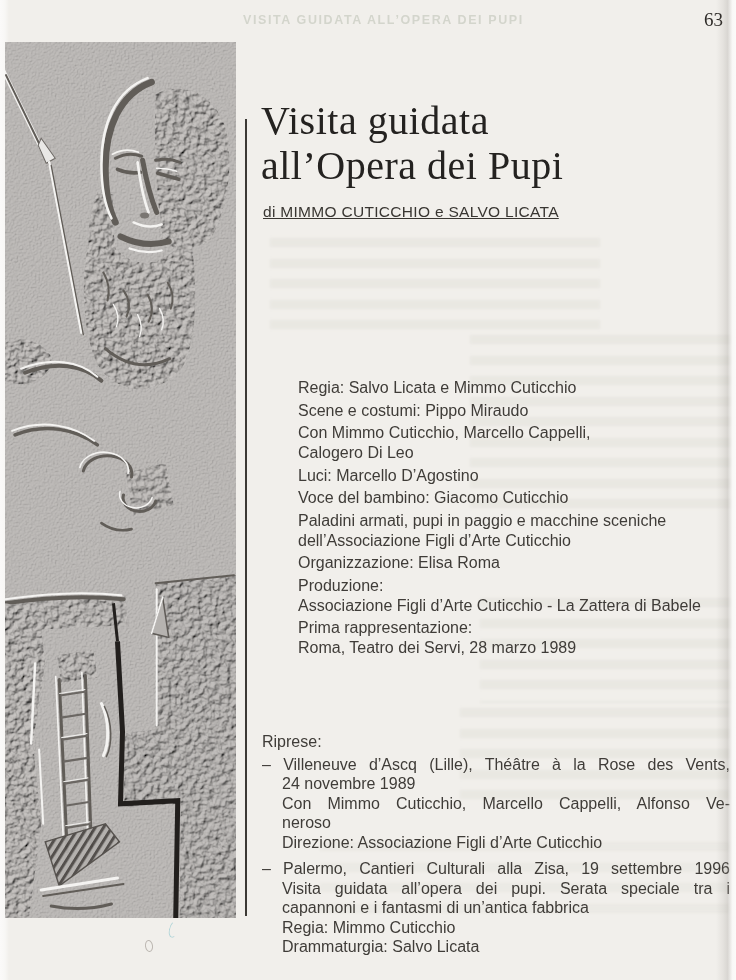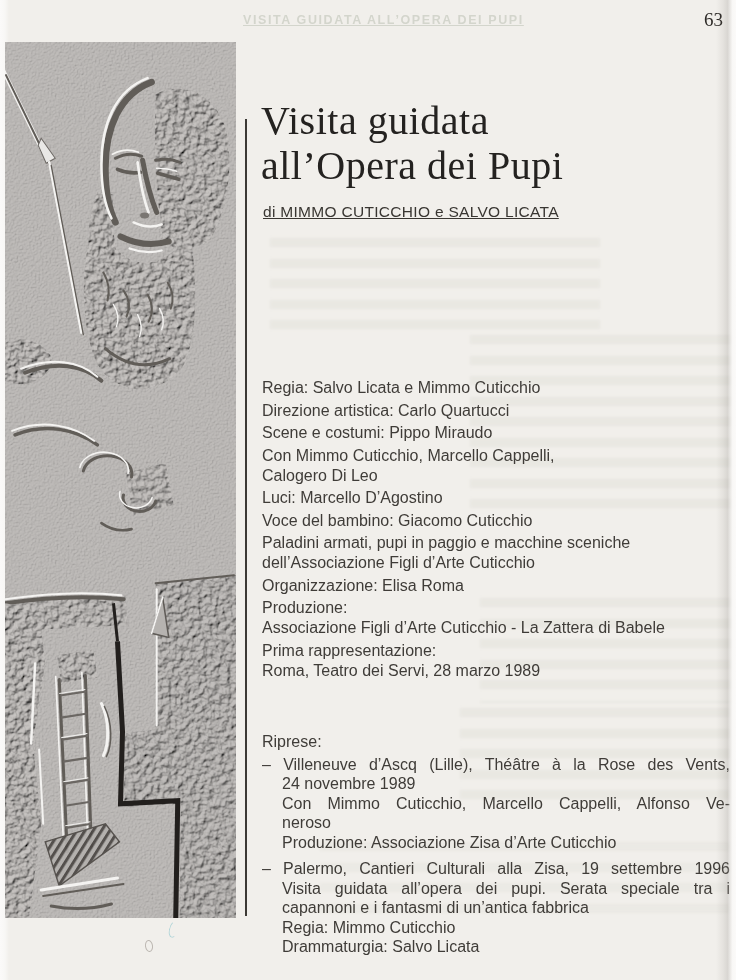--- a/index.html
+++ b/index.html
@@ -18,21 +18,21 @@
     background:linear-gradient(90deg,#fbfaf9 0,#f8f7f5 55%,rgba(248,247,245,0) 100%);}
   .edge-right{position:absolute;right:0;top:0;bottom:0;width:20px;
     background:linear-gradient(90deg,rgba(120,115,110,0) 0,rgba(120,115,110,.10) 35%,rgba(120,115,110,.20) 58%,rgba(250,249,248,.85) 82%,#fbfaf9 100%);}
   
   .page-number{position:absolute;top:9px;right:13px;
     font-family:"Liberation Serif", serif;font-size:19px;color:#2e2b28;}
   .header-rule{position:absolute;left:262px;top:36px;width:470px;height:2px;
     background:linear-gradient(90deg,#6b6762,var(--rule,#4e4a46) 30%,var(--rule,#4e4a46) 85%,#767;);}
   .ghost-header{position:absolute;left:243px;top:13px;width:300px;
     font-size:12.5px;font-weight:bold;letter-spacing:1.6px;
-    color:rgba(128,138,116,0.26);filter:blur(.7px);white-space:nowrap;text-decoration:underline;}
+    color:rgba(128,138,116,0.26);filter:blur(.7px);white-space:nowrap;}
   
   .ghost-block{position:absolute;filter:blur(1.6px);
     background:repeating-linear-gradient(180deg,rgba(148,154,132,0.085) 0 9px,rgba(148,154,132,0) 9px 20.5px);}
   
   .artwork{position:absolute;left:5px;top:42px;width:231px;height:876px;}
   .artwork svg{display:block;width:100%;height:100%;}
   .art .hi{stroke:#f4f3f1;fill:none;stroke-linecap:round;stroke-linejoin:round;}
   .art .sh{stroke:#615d58;fill:none;stroke-linecap:round;stroke-linejoin:round;}
   .art .bk{stroke:#221f1d;fill:none;stroke-linejoin:miter;}
   
@@ -40,21 +40,21 @@
   
   .title{position:absolute;left:261px;top:98px;
     font-family:"Liberation Serif", serif;font-size:40px;line-height:45px;
     letter-spacing:.5px;color:var(--title-text,#242220);}
   .byline{position:absolute;left:263px;top:203px;
     font-size:15.5px;letter-spacing:.3px;color:#393632;white-space:nowrap;text-decoration:underline;}
   
   .credits{position:absolute;left:262px;top:378px;width:470px;
     font-size:16px;line-height:20px;color:var(--body-text,#3f3c38);}
   .credits p{margin:0 0 2.5px;}
-  .credits .ln{white-space:nowrap;}
+  .credits .ln{white-space:nowrap;margin-left:36px;}
   
   .riprese{position:absolute;left:262px;top:732px;width:468px;
     font-size:16px;line-height:19.5px;color:var(--body-text,#3f3c38);}
   .riprese .rh{margin:0 0 3px;}
   .entry{margin:0 0 7px;}
   .entry .ln{white-space:nowrap;}
   .entry .ind{padding-left:20px;}
   .entry .just{white-space:normal;text-align:justify;text-align-last:justify;}
   
   .pencil-arc{position:absolute;left:169px;top:921px;width:7px;height:15px;
@@ -217,21 +217,20 @@
   <div class="vrule"></div>
 
   <div class="title">
     <div>Visita guidata</div>
     <div>all’Opera dei Pupi</div>
   </div>
   <div class="byline">di MIMMO CUTICCHIO e SALVO LICATA</div>
 
   <div class="credits">
     <p><span class="ln">Regia: Salvo Licata e Mimmo Cuticchio</span></p>
-    <p><span class="ln">Direzione artistica: Carlo Quartucci</span></p>
     <p><span class="ln">Scene e costumi: Pippo Miraudo</span></p>
     <p>
       <span class="ln" style="display:block">Con Mimmo Cuticchio, Marcello Cappelli,</span>
       <span class="ln" style="display:block">Calogero Di Leo</span>
     </p>
     <p><span class="ln">Luci: Marcello D’Agostino</span></p>
     <p><span class="ln">Voce del bambino: Giacomo Cuticchio</span></p>
     <p>
       <span class="ln" style="display:block">Paladini armati, pupi in paggio e macchine sceniche</span>
       <span class="ln" style="display:block">dell’Associazione Figli d’Arte Cuticchio</span>
@@ -247,21 +246,21 @@
     </p>
   </div>
 
   <div class="riprese">
     <div class="rh">Riprese:</div>
     <div class="entry">
       <div class="ln just">– Villeneuve d’Ascq (Lille), Théâtre à la Rose des Vents,</div>
       <div class="ln ind">24 novembre 1989</div>
       <div class="ln ind just">Con Mimmo Cuticchio, Marcello Cappelli, Alfonso Ve-</div>
       <div class="ln ind">neroso</div>
-      <div class="ln ind">Produzione: Associazione Zisa d’Arte Cuticchio</div>
+      <div class="ln ind">Direzione: Associazione Figli d’Arte Cuticchio</div>
     </div>
     <div class="entry">
       <div class="ln just">– Palermo, Cantieri Culturali alla Zisa, 19 settembre 1996</div>
       <div class="ln ind just">Visita guidata all’opera dei pupi. Serata speciale tra i</div>
       <div class="ln ind">capannoni e i fantasmi di un’antica fabbrica</div>
       <div class="ln ind">Regia: Mimmo Cuticchio</div>
       <div class="ln ind">Drammaturgia: Salvo Licata</div>
     </div>
   </div>
 

